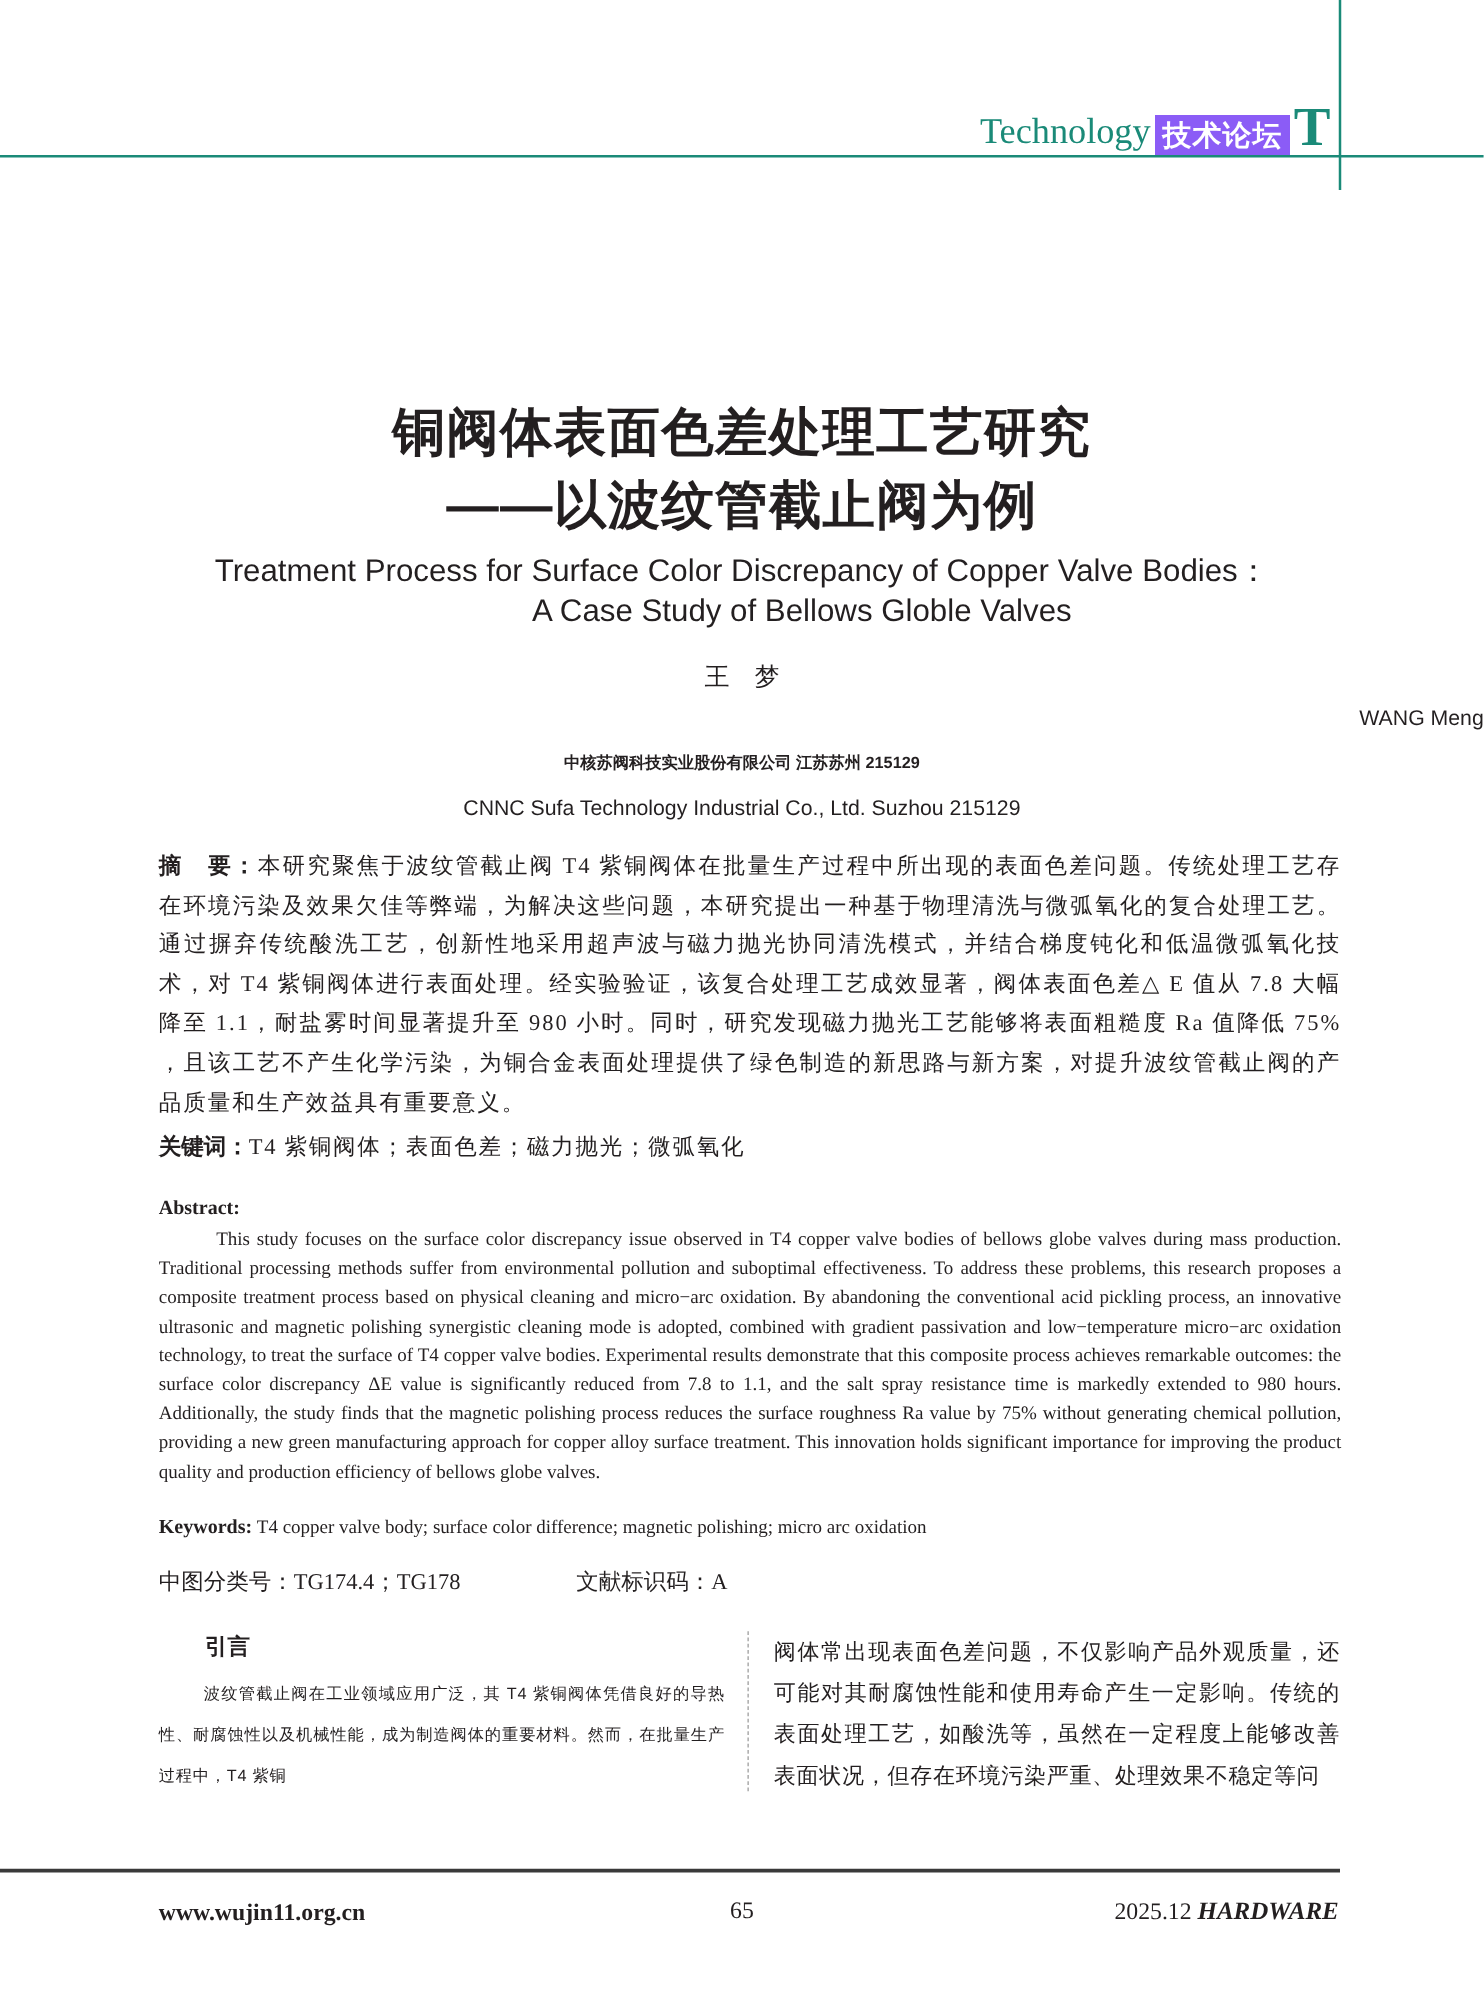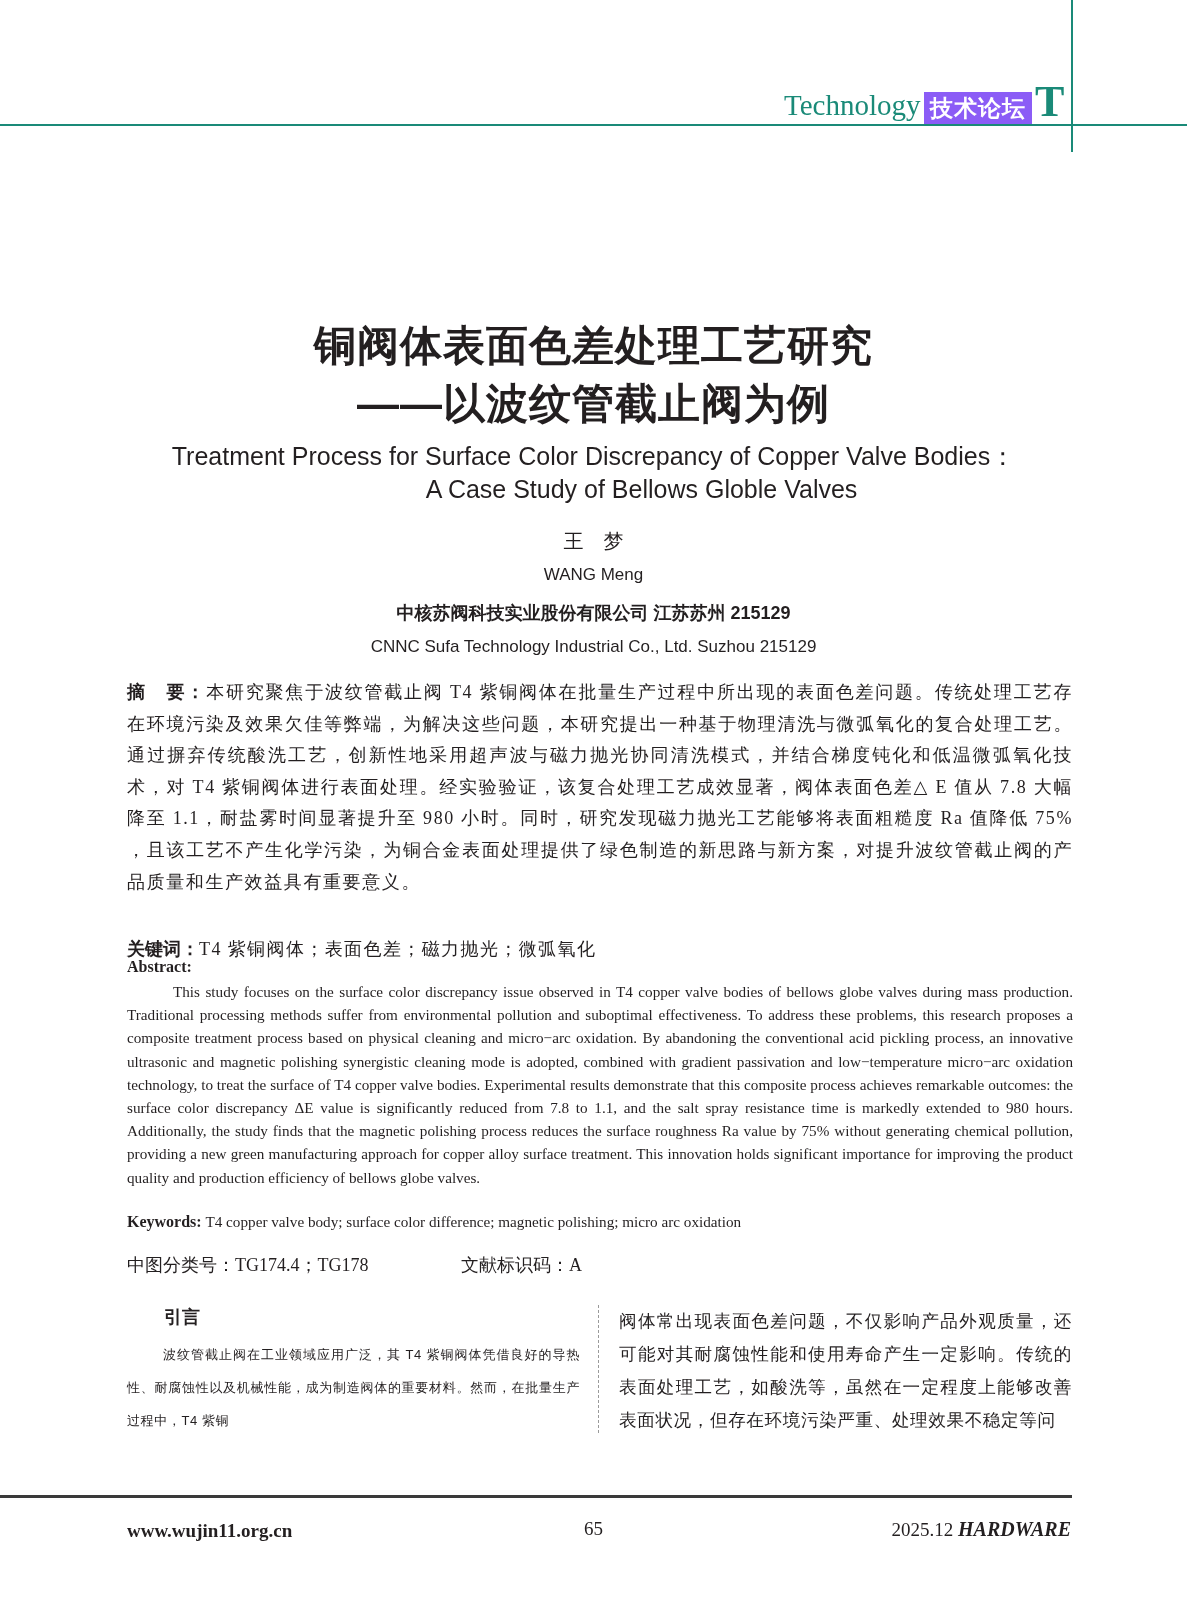--- a/index.html
+++ b/index.html
@@ -18,28 +18,28 @@
 
     
     .title-cn { left: 0; width: 1187px; text-align: center; font-size: 42px; font-weight: bold; color: #231f20; letter-spacing: 1px; }
     .title-cn1 { top: 318px; }
     .title-cn2 { top: 376px; }
     .title-en { left: 0; width: 1187px; text-align: center; font-size: 25px; color: #231f20; }
     .title-en1 { top: 440px; }
     .title-en2 { top: 475px; padding-left: 48px; }
 
     .author-cn { left: 0; width: 1187px; text-align: center; top: 528px; font-size: 20px; letter-spacing: 20px; padding-left: 20px; box-sizing: border-box; }
-    .author-en { left: 0; width: 1187px; text-align: center; top: 565px; font-size: 17px; }
-    .affil-cn { left: 0; width: 1187px; text-align: center; top: 601px; font-size: 18px; font-weight: bold; }
+    .author-en { left: 0; width: 1187px; text-align: right; top: 565px; font-size: 17px; }
+    .affil-cn { left: 0; width: 1187px; text-align: center; top: 601px; font-size: 13px; font-weight: bold; }
     .affil-en { left: 0; width: 1187px; text-align: center; top: 637px; font-size: 17px; }
 
     
     .cn-abstract { left: 127px; top: 677px; width: 946px; font-size: 18px; line-height: 31.6px; text-align: justify; letter-spacing: 1.6px; }
     .cn-abstract .lbl { font-weight: bold; font-family: "Liberation Sans", "DejaVu Sans", sans-serif; }
-    .cn-keywords { left: 127px; top: 905px; width: 946px; font-size: 18px; letter-spacing: 1.4px; margin-top: 32px; }
+    .cn-keywords { left: 127px; top: 905px; width: 946px; font-size: 18px; letter-spacing: 1.4px; }
     .cn-keywords .lbl { font-weight: bold; font-family: "Liberation Sans", "DejaVu Sans", sans-serif; letter-spacing: 0; }
 
     
     .en-abs-lbl { left: 127px; top: 958px; font-size: 16px; font-weight: bold; }
     .en-abstract { left: 127px; top: 980px; width: 946px; font-size: 15.2px; line-height: 23.2px; text-align: justify; text-indent: 46px; color: #231f20; }
     .en-keywords { left: 127px; top: 1213px; width: 946px; font-size: 15.2px; }
     .en-keywords .lbl { font-weight: bold; font-size: 16px; }
 
     
     .clc { left: 127px; top: 1253px; font-size: 18px; }

